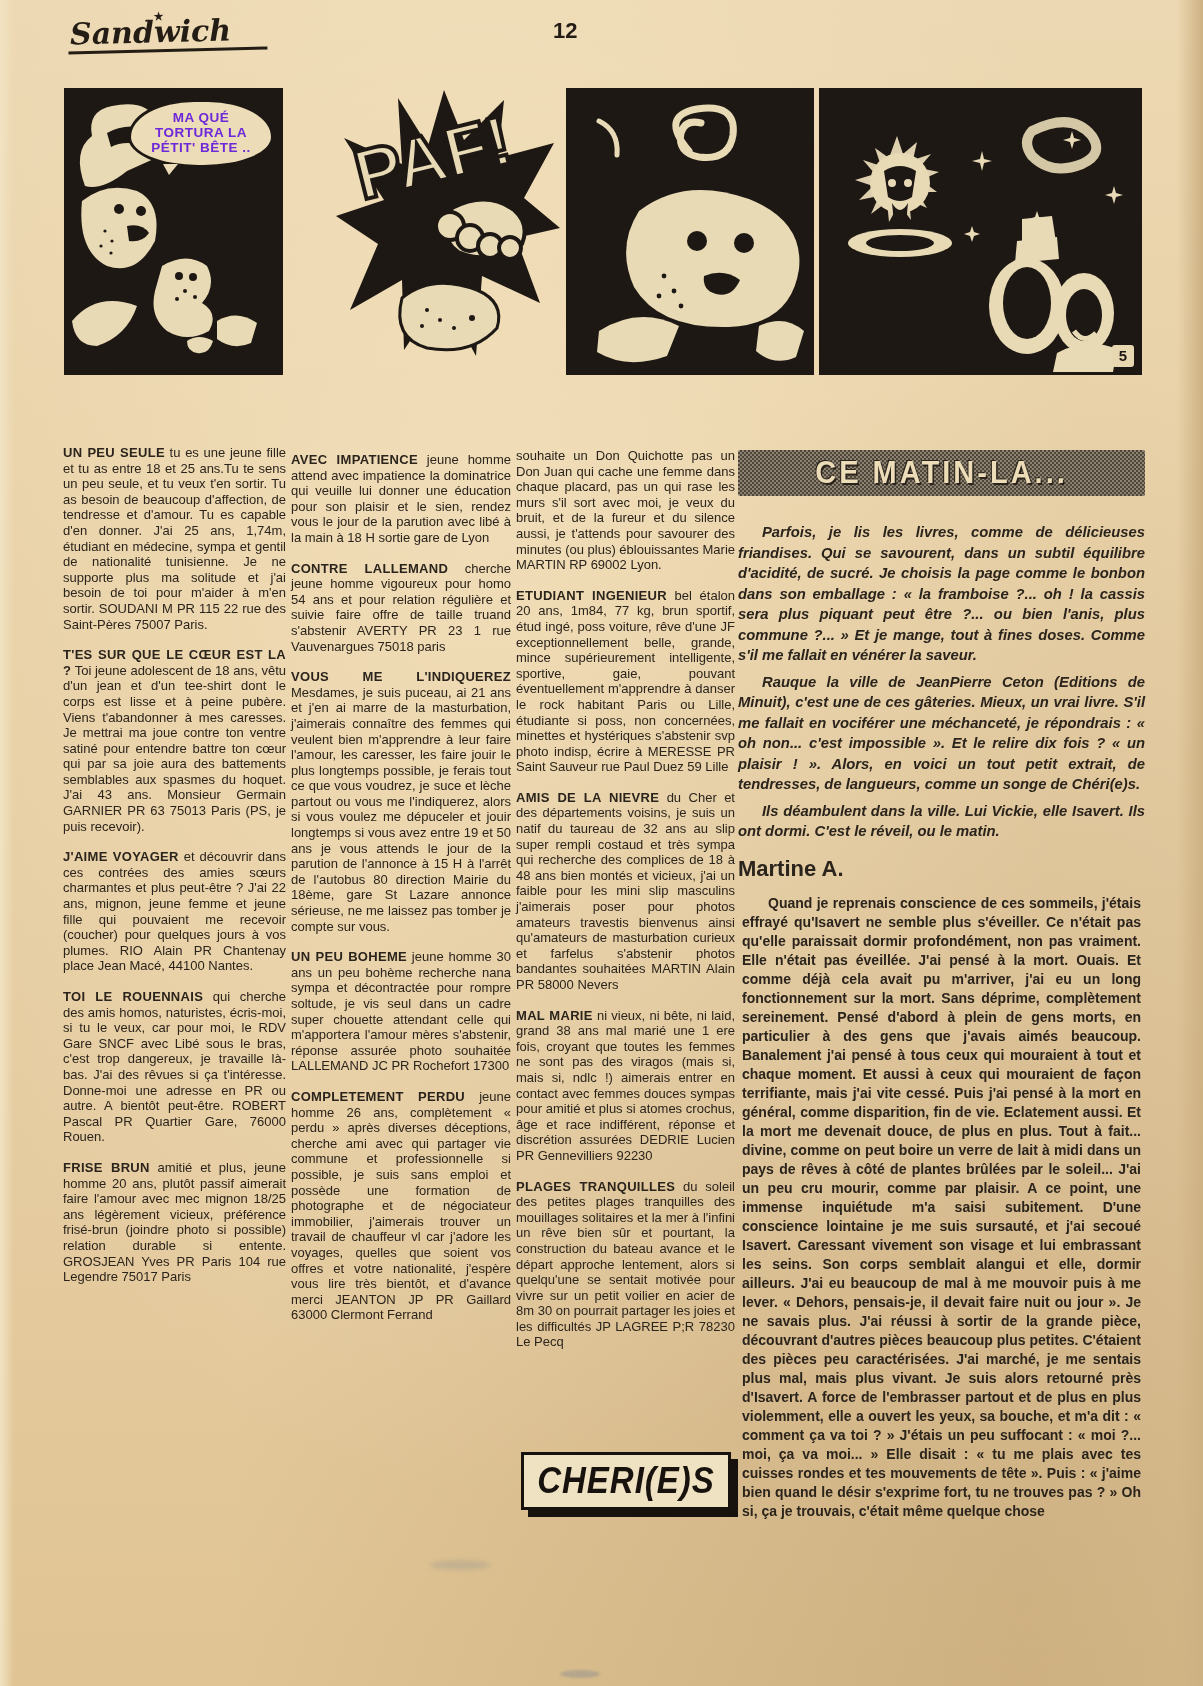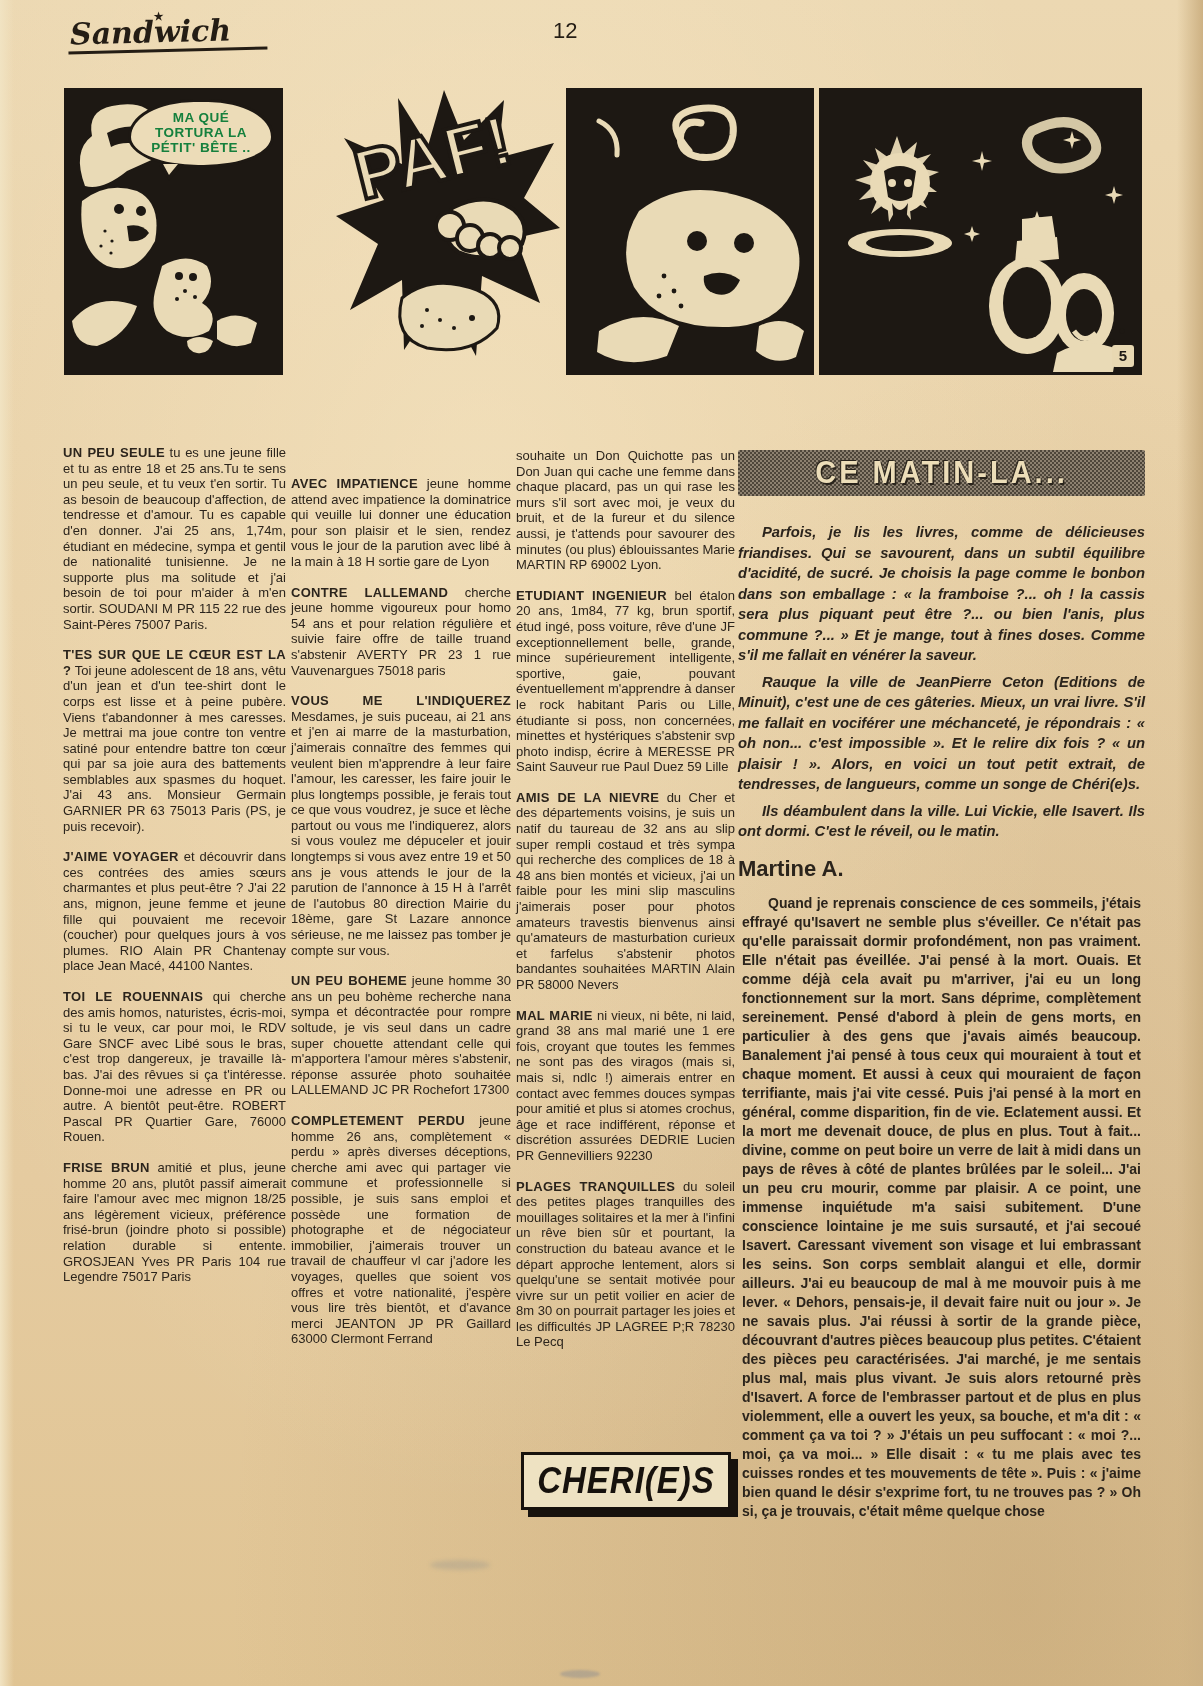--- a/index.html
+++ b/index.html
@@ -11,44 +11,44 @@
       radial-gradient(ellipse at 40% 30%, rgba(255,244,214,.35), rgba(0,0,0,0) 60%),
       radial-gradient(ellipse at 85% 95%, rgba(140,105,60,.22), rgba(0,0,0,0) 55%),
       linear-gradient(180deg,#ecd8b2 0%,#e8d0a6 35%,#e5cba0 70%,#e0c493 100%);
     font-family:"Liberation Sans", sans-serif;color:#29221a;
   }
   
   .logo{position:absolute;left:68px;top:14px;font-family:"DejaVu Serif",serif;
     font-style:italic;font-weight:bold;font-size:30px;color:#241d15;
     border-bottom:3px solid #241d15;padding:0 36px 0 2px;transform:rotate(-1.5deg);}
   .logo .star{position:absolute;top:-4px;left:86px;font-size:11px;font-style:normal;}
-  .pagenum{position:absolute;left:553px;top:18px;font-size:22px;font-weight:normal;color:#241d15;text-align:center;}
+  .pagenum{position:absolute;left:553px;top:18px;font-size:22px;font-weight:bold;color:#241d15;text-align:center;}
 
   
   .strip{position:absolute;left:64px;top:88px;width:1078px;height:290px;}
   .panel{position:absolute;top:0;height:287px;background:#1d1813;border:3px solid #1d1813;box-sizing:border-box;}
   .panel svg{display:block;width:100%;height:100%;}
   .p1{left:0;width:219px;}
   .p2{left:268px;width:230px;background:transparent;border:none;}
   .p3{left:502px;width:248px;}
   .p4{left:755px;width:323px;}
   .bubble{position:absolute;right:6px;top:8px;width:128px;background:#ecdcb8;border:3px solid #1d1813;
     border-radius:45% 45% 48% 48% / 55% 55% 45% 45%;padding:8px 6px 10px;text-align:center;
-    font-weight:bold;font-size:13.5px;line-height:15px;letter-spacing:.5px;color:#15803d;}
+    font-weight:bold;font-size:13.5px;line-height:15px;letter-spacing:.5px;color:#6d28d9;}
   .bubble-tail{position:absolute;left:28px;bottom:-16px;width:0;height:0;
     border-left:10px solid transparent;border-right:14px solid transparent;border-top:16px solid #1d1813;}
   .bubble-tail:after{content:"";position:absolute;left:-6px;top:-17px;width:0;height:0;
     border-left:6px solid transparent;border-right:9px solid transparent;border-top:11px solid #ecdcb8;}
   .panel-number{position:absolute;right:5px;bottom:5px;background:#e8d8b2;border:2px solid #e8d8b2;
     color:#1d1813;font-weight:bold;font-size:15px;line-height:18px;padding:0 5px;border-radius:3px;}
 
   
   .col{position:absolute;top:445px;font-size:13px;line-height:15.6px;text-align:justify;color:#2b241c;}
   .col1{left:63px;width:223px;}
-  .col2{left:291px;width:220px;top:476px;}
+  .col2{left:291px;width:220px;top:452px;}
   .col3{left:516px;width:219px;top:448px;}
   .ad{margin:0 0 15px 0;}
   .ad strong{letter-spacing:.3px;}
   .ad strong:empty{display:none;}
 
   
   .cheris{position:absolute;left:521px;top:1452px;width:204px;height:52px;background:#eee2c2;
     border:3px solid #17120d;box-shadow:7px 7px 0 #17120d;display:flex;align-items:center;justify-content:center;}
   .cheris span{font-style:italic;font-weight:bold;font-size:33px;letter-spacing:1px;color:#17120d;
     font-family:"Liberation Sans",sans-serif;transform:scaleY(1.1);}

